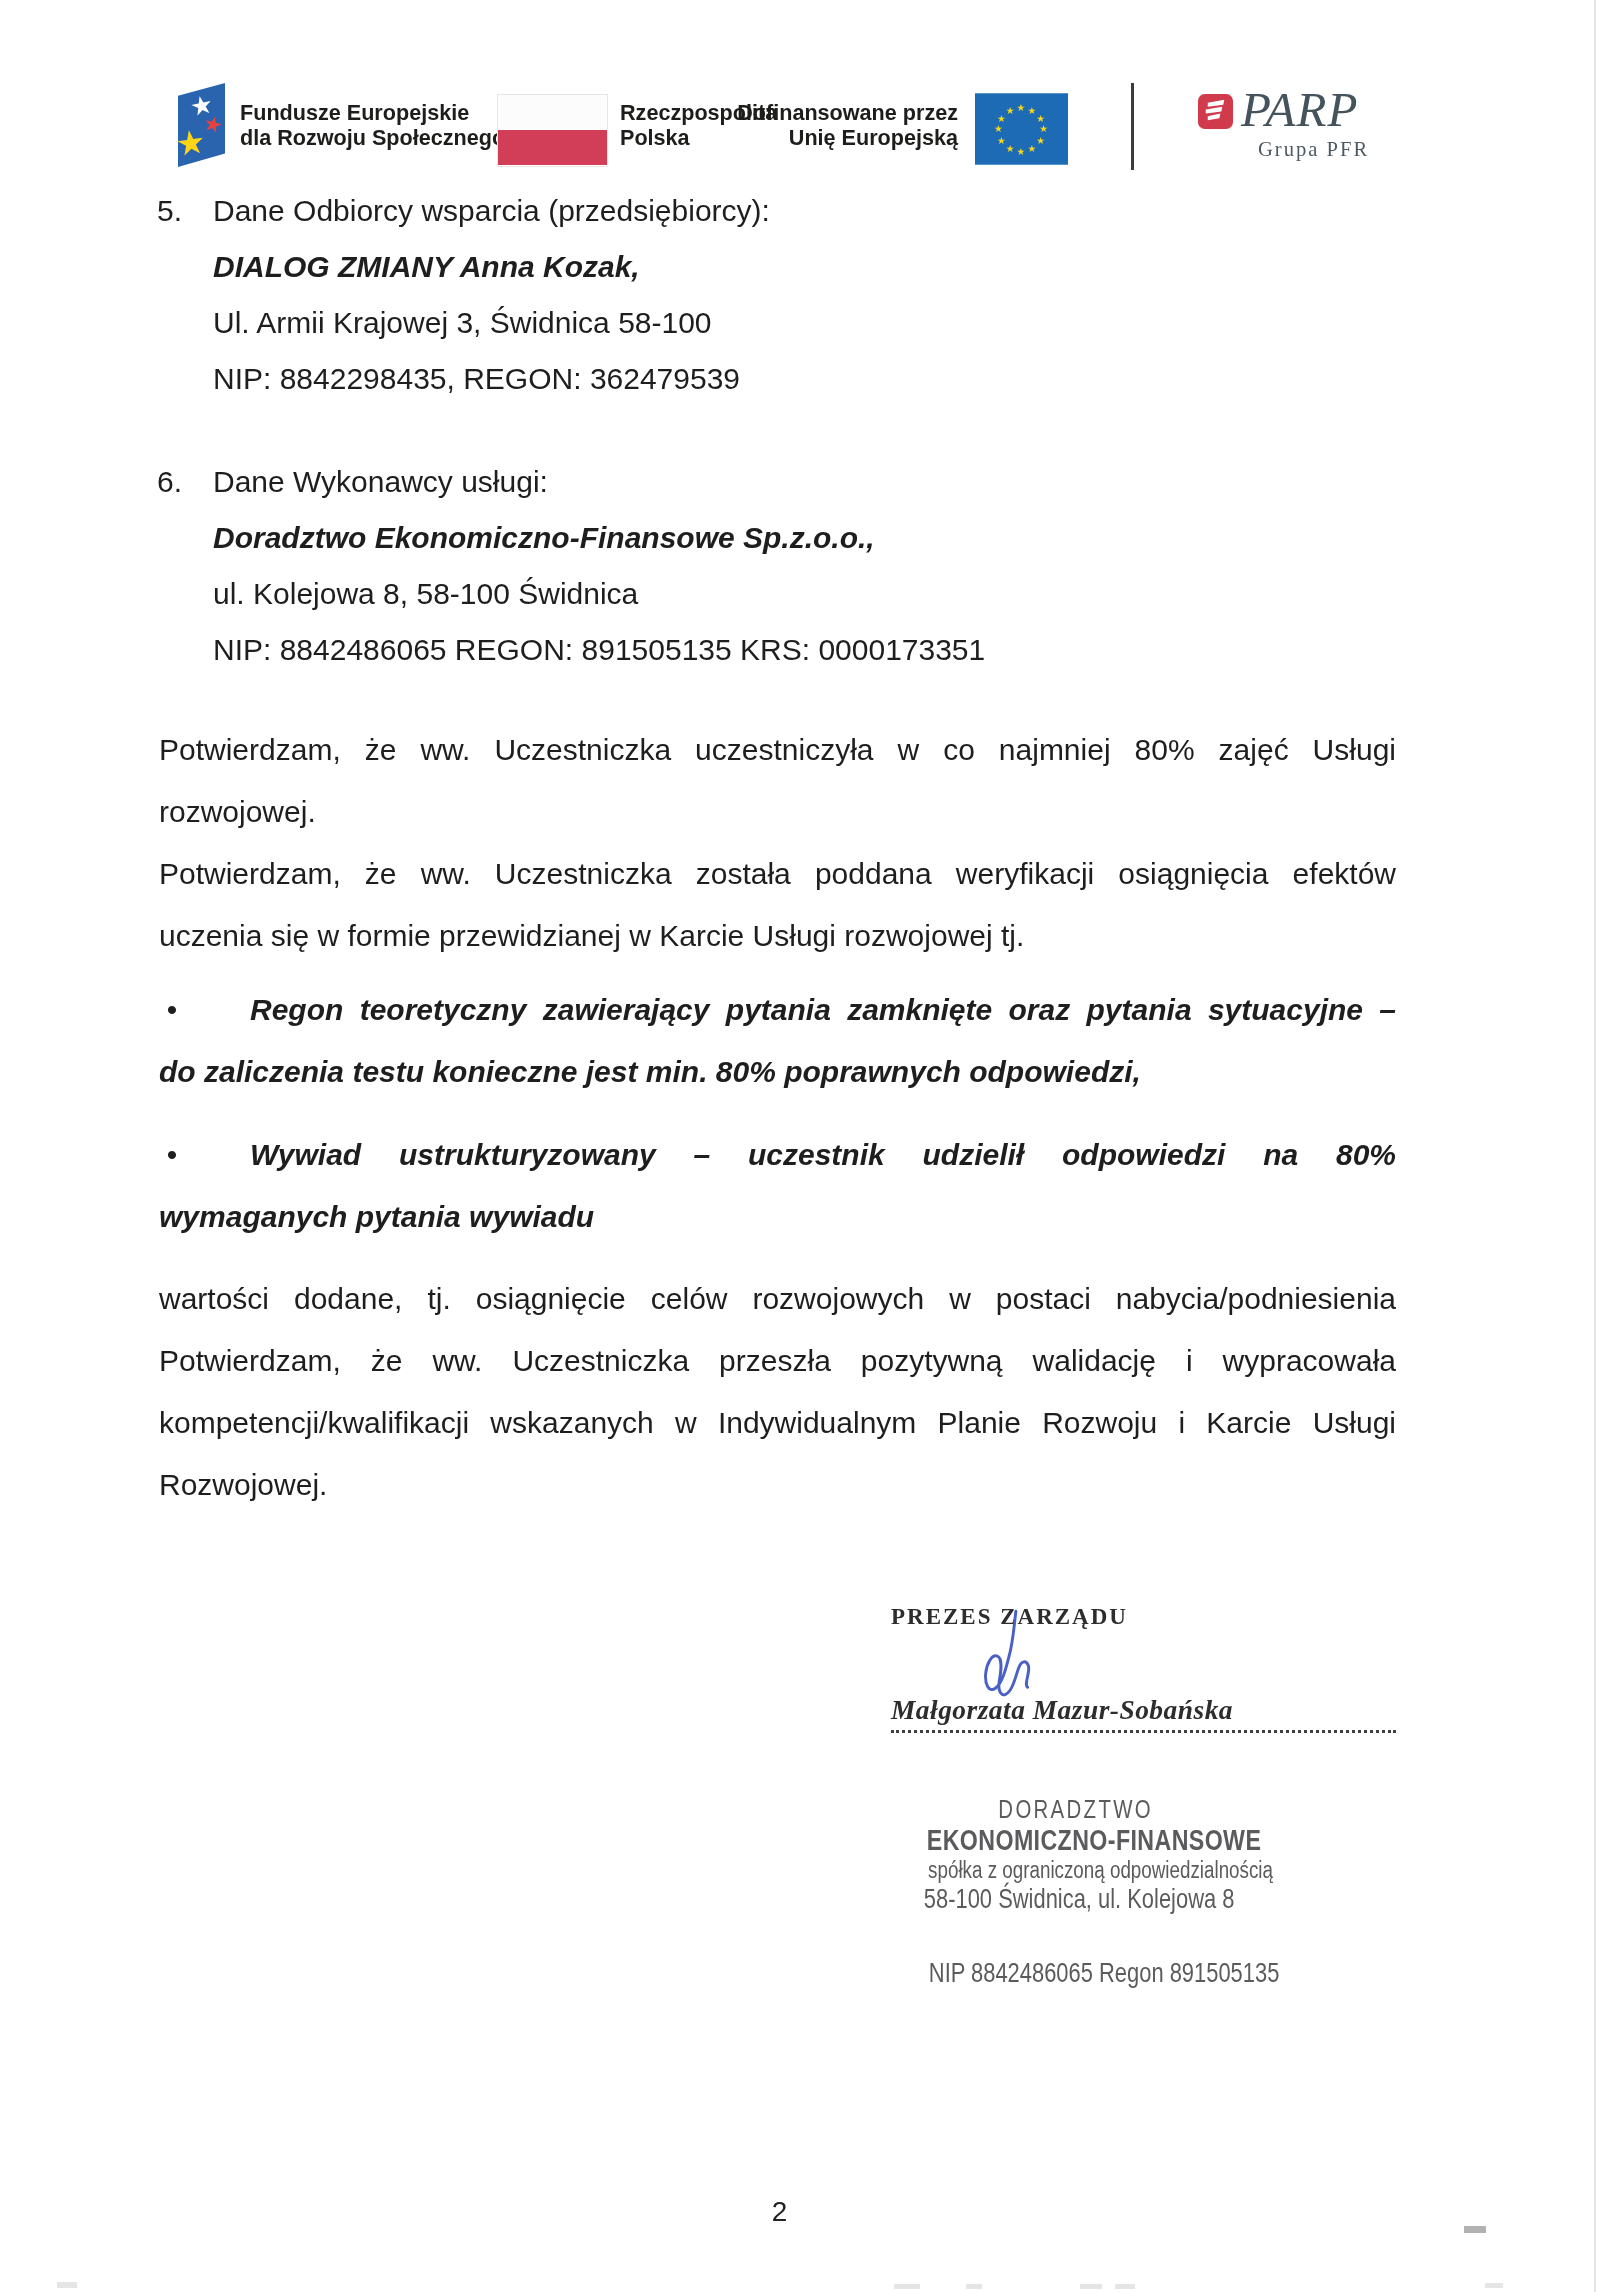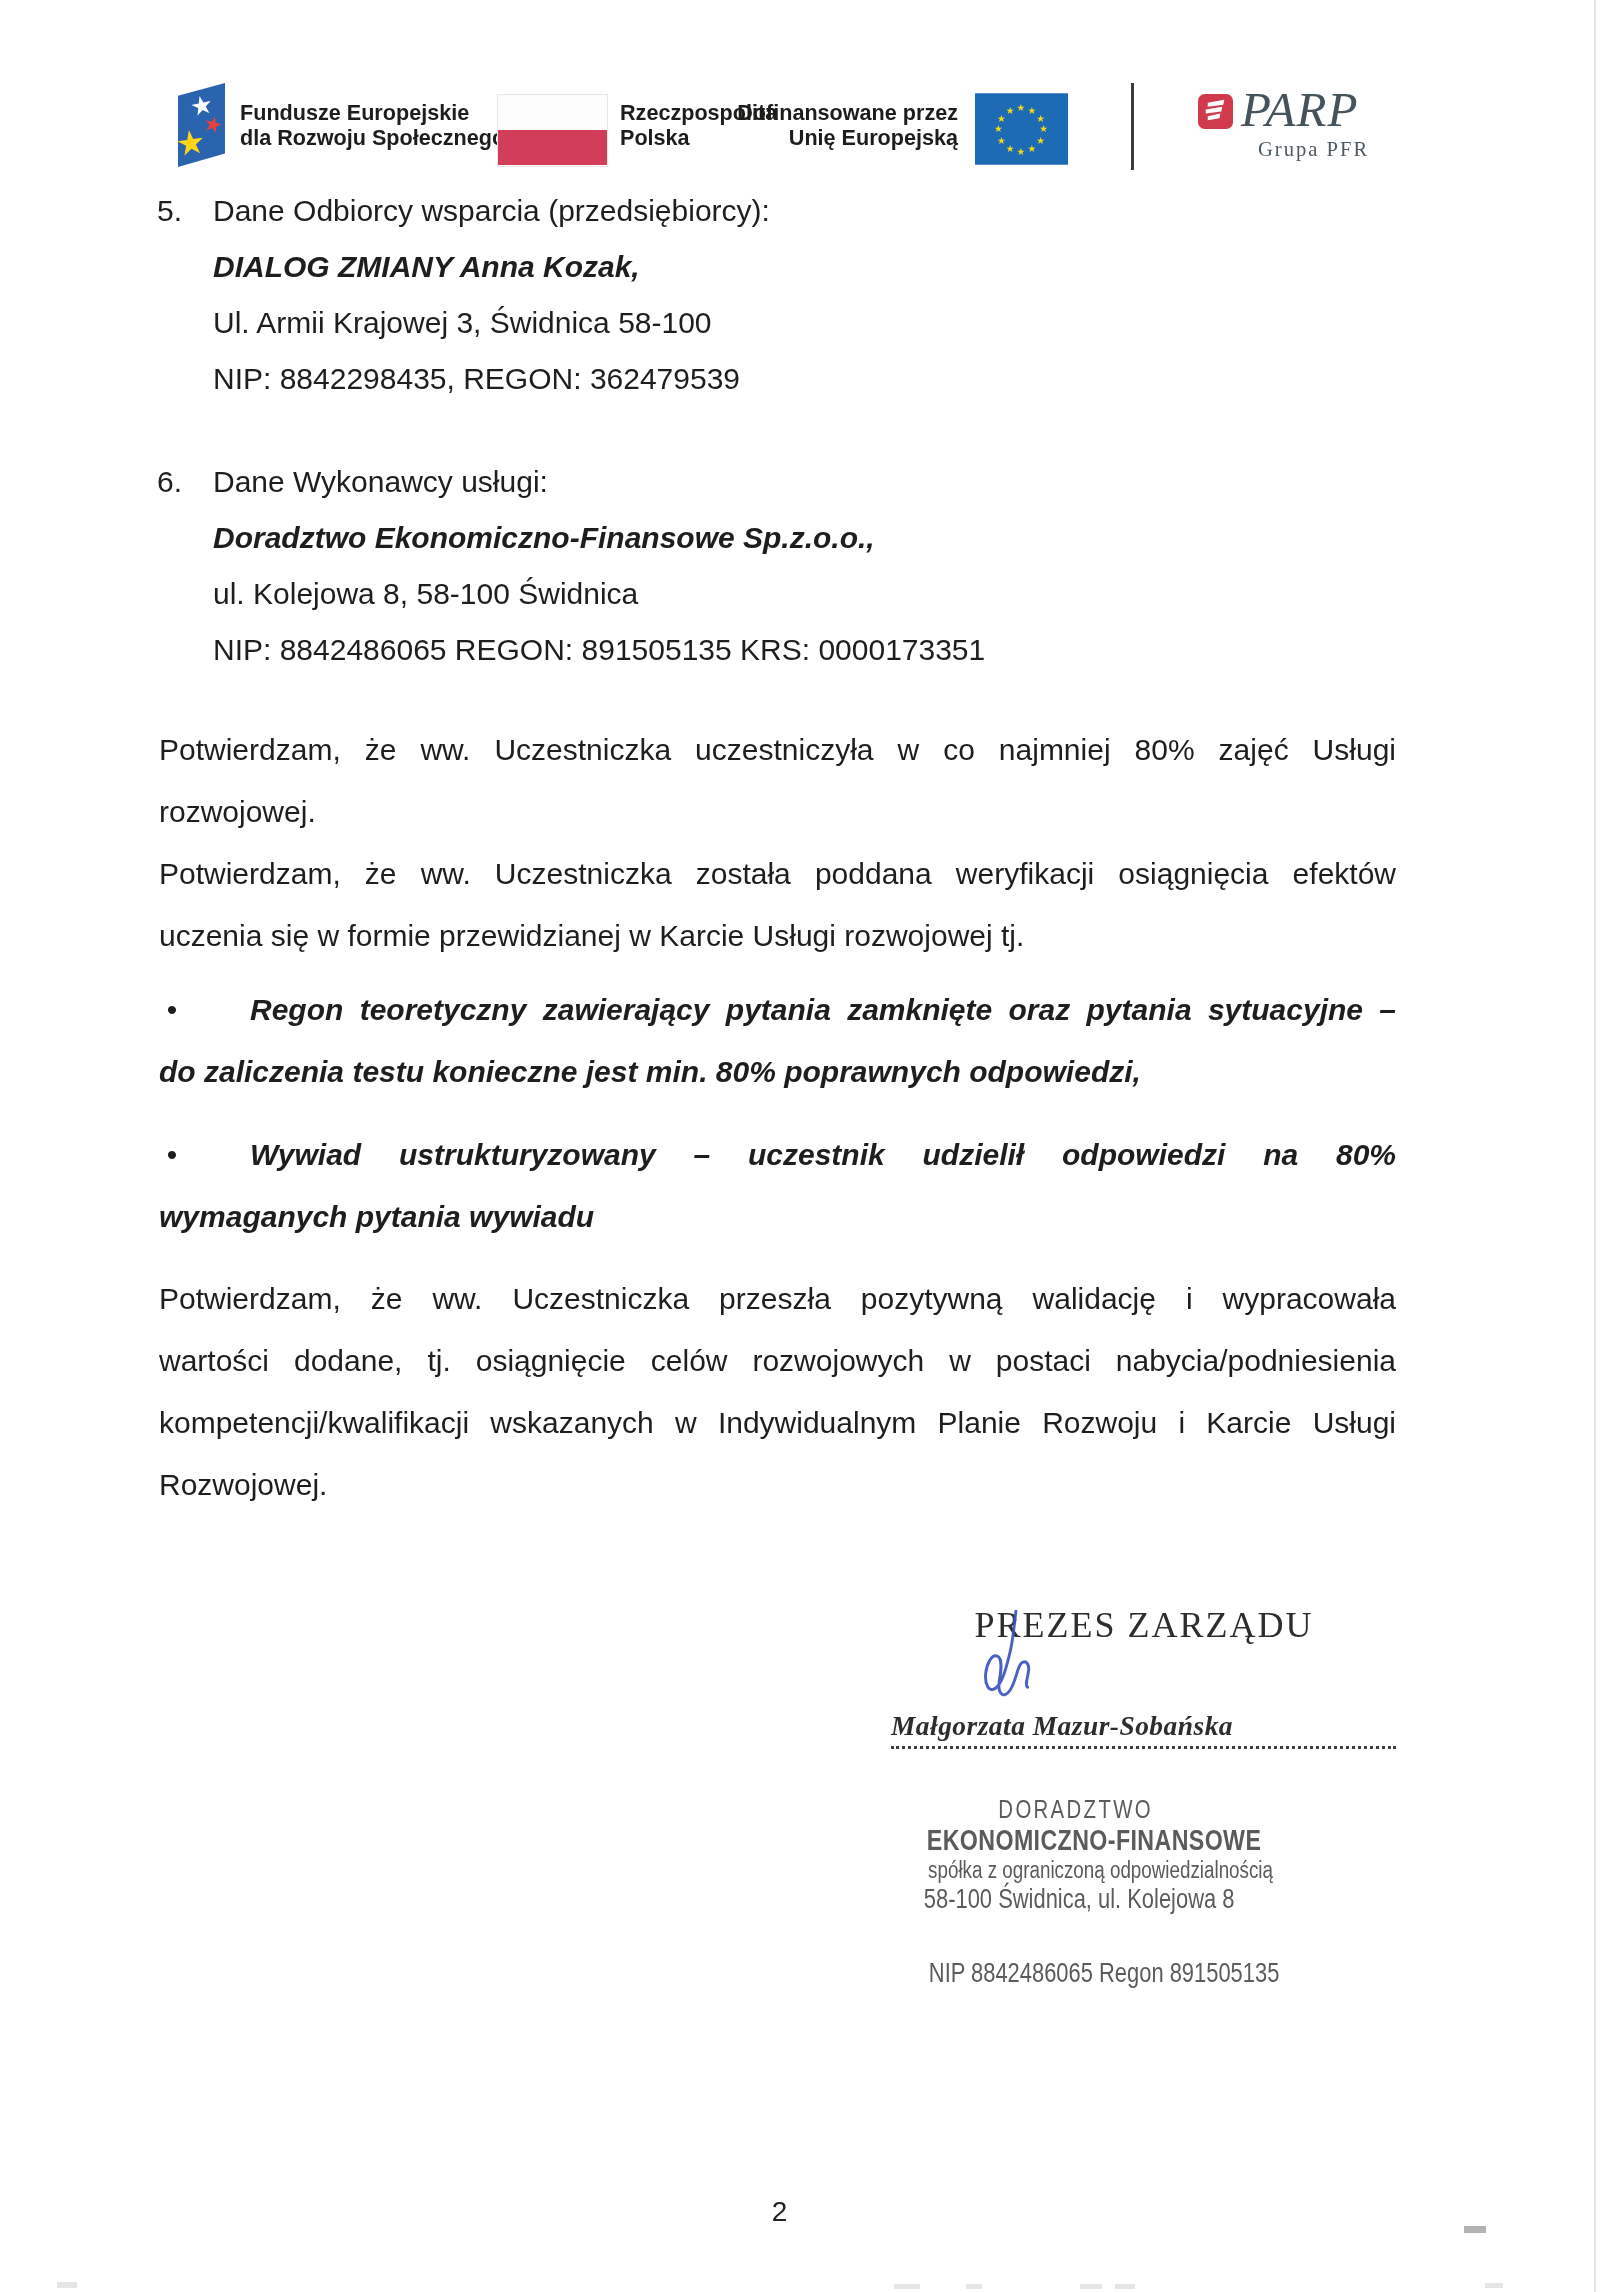--- a/index.html
+++ b/index.html
@@ -25,21 +25,21 @@
   .item-line { line-height:56px; padding-left:54px; }
   .bi { font-weight:bold; font-style:italic; }
   .gap48 { height:47px; } .gap42 { height:41px; } .gap12 { height:11.8px; }
   .gap22 { height:21.6px; } .gap20 { height:19.6px; }
   .ln { line-height:62px; }
   .jl { text-align:justify; text-align-last:justify; }
   .bullet-first { position:relative; padding-left:91px; }
   .bullet-dot { position:absolute; left:7.8px; top:0; font-style:normal; font-weight:normal; }
   
   .sig-block { position:absolute; left:891px; top:1604px; width:506px; }
-  .sig-role { font-family:"Liberation Serif", serif; font-weight:normal; font-size:36px; letter-spacing:2px; color:#2d2d2d;text-align:center; }
+  .sig-role { font-family:"Liberation Serif", serif; font-weight:bold; font-size:23px; letter-spacing:2px; color:#2d2d2d; }
   .sig-name { margin-top:65px; font-family:"Liberation Serif", serif; font-weight:bold; font-style:italic; font-size:27.4px; color:#2d2d2d; letter-spacing:0.5px; }
   .sig-dots { margin-top:3.9px; width:505px; border-bottom:3.9px dotted #3f3f3f; height:0; }
   .sig-svg { position:absolute; left:973px; top:1609px; }
   
   .stamp { position:absolute; left:885px; top:1795px; width:382px; text-align:center; color:#5b5b5e; }
   .cx { display:inline-block; transform:scaleX(.8); transform-origin:50% 50%; white-space:nowrap; }
   .st1 { font-size:25.5px; line-height:29px; letter-spacing:2.9px; }
   .st2 { font-size:29px; line-height:33px; font-weight:bold; letter-spacing:0.5px;text-align:right; }
   .st3 { font-size:23.5px; line-height:27.4px; }
   .st4 { font-size:27.4px; line-height:29px; }
@@ -163,22 +163,22 @@
       <div class="ln jl bullet-first">
         <span class="bullet-dot">•</span>
         <span>Wywiad ustrukturyzowany – uczestnik udzielił odpowiedzi na 80%</span>
       </div>
       <div class="ln">wymaganych pytania wywiadu</div>
     </div>
 
     <div class="gap20"></div>
 
     <div>
+      <div class="ln jl">wartości dodane, tj. osiągnięcie celów rozwojowych w postaci nabycia/podniesienia</div>
       <div class="ln jl">Potwierdzam, że ww. Uczestniczka przeszła pozytywną walidację i wypracowała</div>
-      <div class="ln jl">wartości dodane, tj. osiągnięcie celów rozwojowych w postaci nabycia/podniesienia</div>
       <div class="ln jl">kompetencji/kwalifikacji wskazanych w Indywidualnym Planie Rozwoju i Karcie Usługi</div>
       <div class="ln">Rozwojowej.</div>
     </div>
   </div>
 
   <div class="sig-block">
     <div class="sig-role">PREZES ZARZĄDU</div>
     <div class="sig-name">Małgorzata Mazur-Sobańska</div>
     <div class="sig-dots"></div>
   </div>

